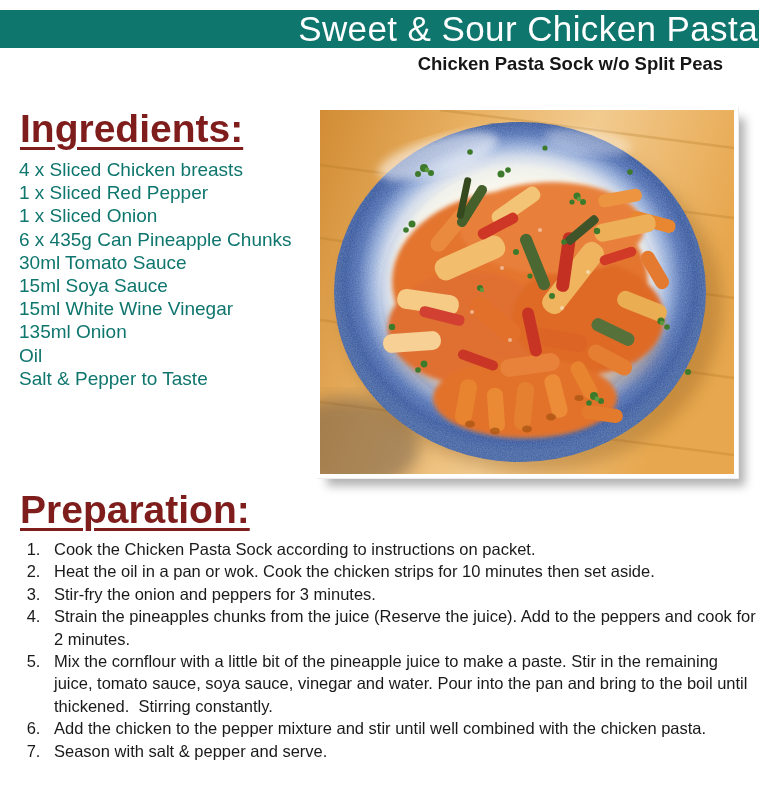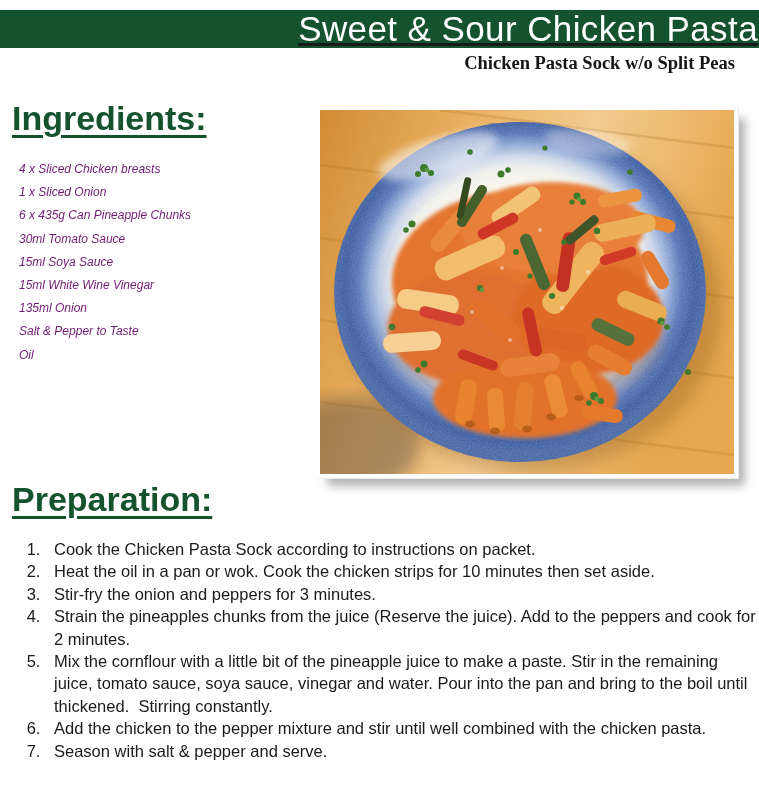--- a/index.html
+++ b/index.html
@@ -11,70 +11,71 @@
   .title-bar{
     position:absolute;top:10px;left:0;width:759px;height:38px;
     display:flex;align-items:center;justify-content:flex-end;
     background:#F0914C;
   }
   .title{
     font-size:35px;font-weight:400;color:#ffffff;line-height:38px;
     letter-spacing:.4px;white-space:nowrap;padding-right:1px;
   }
   .subtitle{
-    position:absolute;top:53px;right:24px;
-    font-size:18.5px;font-weight:700;color:#161616;white-space:nowrap;font-family:Liberation Serif, serif;
+    position:absolute;top:53px;right:36px;
+    font-size:18.5px;font-weight:700;color:#161616;white-space:nowrap;
   }
   .heading{
-    position:absolute;left:12px;margin:0;
-    font-size:34px;font-weight:700;color:#14532d;
+    position:absolute;left:12px;margin:8px;
+    font-size:39px;font-weight:700;color:#7f1d1d;
     text-decoration:underline;text-decoration-thickness:2.5px;text-underline-offset:5px;
   }
   #ing-head{top:99px;}
   #prep-head{top:480px;}
   .ing-list{
     position:absolute;left:19px;top:158px;width:290px;
-    font-size:12px;line-height:23.2px;color:#701a75;font-style:italic;
+    font-size:19px;line-height:23.2px;color:#0f766e;
   }
   .photo{
     position:absolute;left:316px;top:106px;width:414px;height:364px;margin:0;
     border:4px solid #ffffff;
     box-shadow:1px 1px 0 0 #ececec, 9px 10px 9px -2px rgba(0,0,0,.30);
     background:#e9b264;
   }
   .photo svg{display:block;width:100%;height:100%;}
   .steps{
     position:absolute;left:18px;top:538px;width:716px;
     margin:0;padding:0 0 0 27px;
     font-size:16.5px;line-height:22.4px;color:#1a1a1a;
   }
   .steps li{padding-left:9px;white-space:pre-wrap;}
 </style>
 </head>
 <body>
 
-<div class="title-bar" style="background: #14532d; text-decoration: underline;">
+<div class="title-bar" style="background: #0f766e;">
   <span class="title">Sweet &amp; Sour Chicken Pasta</span>
 </div>
 
 <div class="subtitle">Chicken Pasta Sock w/o Split Peas</div>
 
 <h2 class="heading" id="ing-head">Ingredients:</h2>
 
 <div class="ing-list">
 
 <div>4 x Sliced Chicken breasts</div>
+    <div>1 x Sliced Red Pepper</div>
     <div>1 x Sliced Onion</div>
     <div>6 x 435g Can Pineapple Chunks</div>
     <div>30ml Tomato Sauce</div>
     <div>15ml Soya Sauce</div>
     <div>15ml White Wine Vinegar</div>
     <div>135ml Onion</div>
+    <div>Oil</div>
     <div>Salt &amp; Pepper to Taste</div>
-    <div>Oil</div>
   </div>
 
 <figure class="photo">
   <svg viewBox="0 0 414 364" preserveAspectRatio="none">
     <defs>
       <linearGradient id="wood" x1="0" y1="0" x2="1" y2="0.3">
         <stop offset="0" stop-color="#D28C34"></stop>
         <stop offset="0.35" stop-color="#E9B264"></stop>
         <stop offset="0.62" stop-color="#F2CB90"></stop>
         <stop offset="1" stop-color="#E7A74E"></stop>

